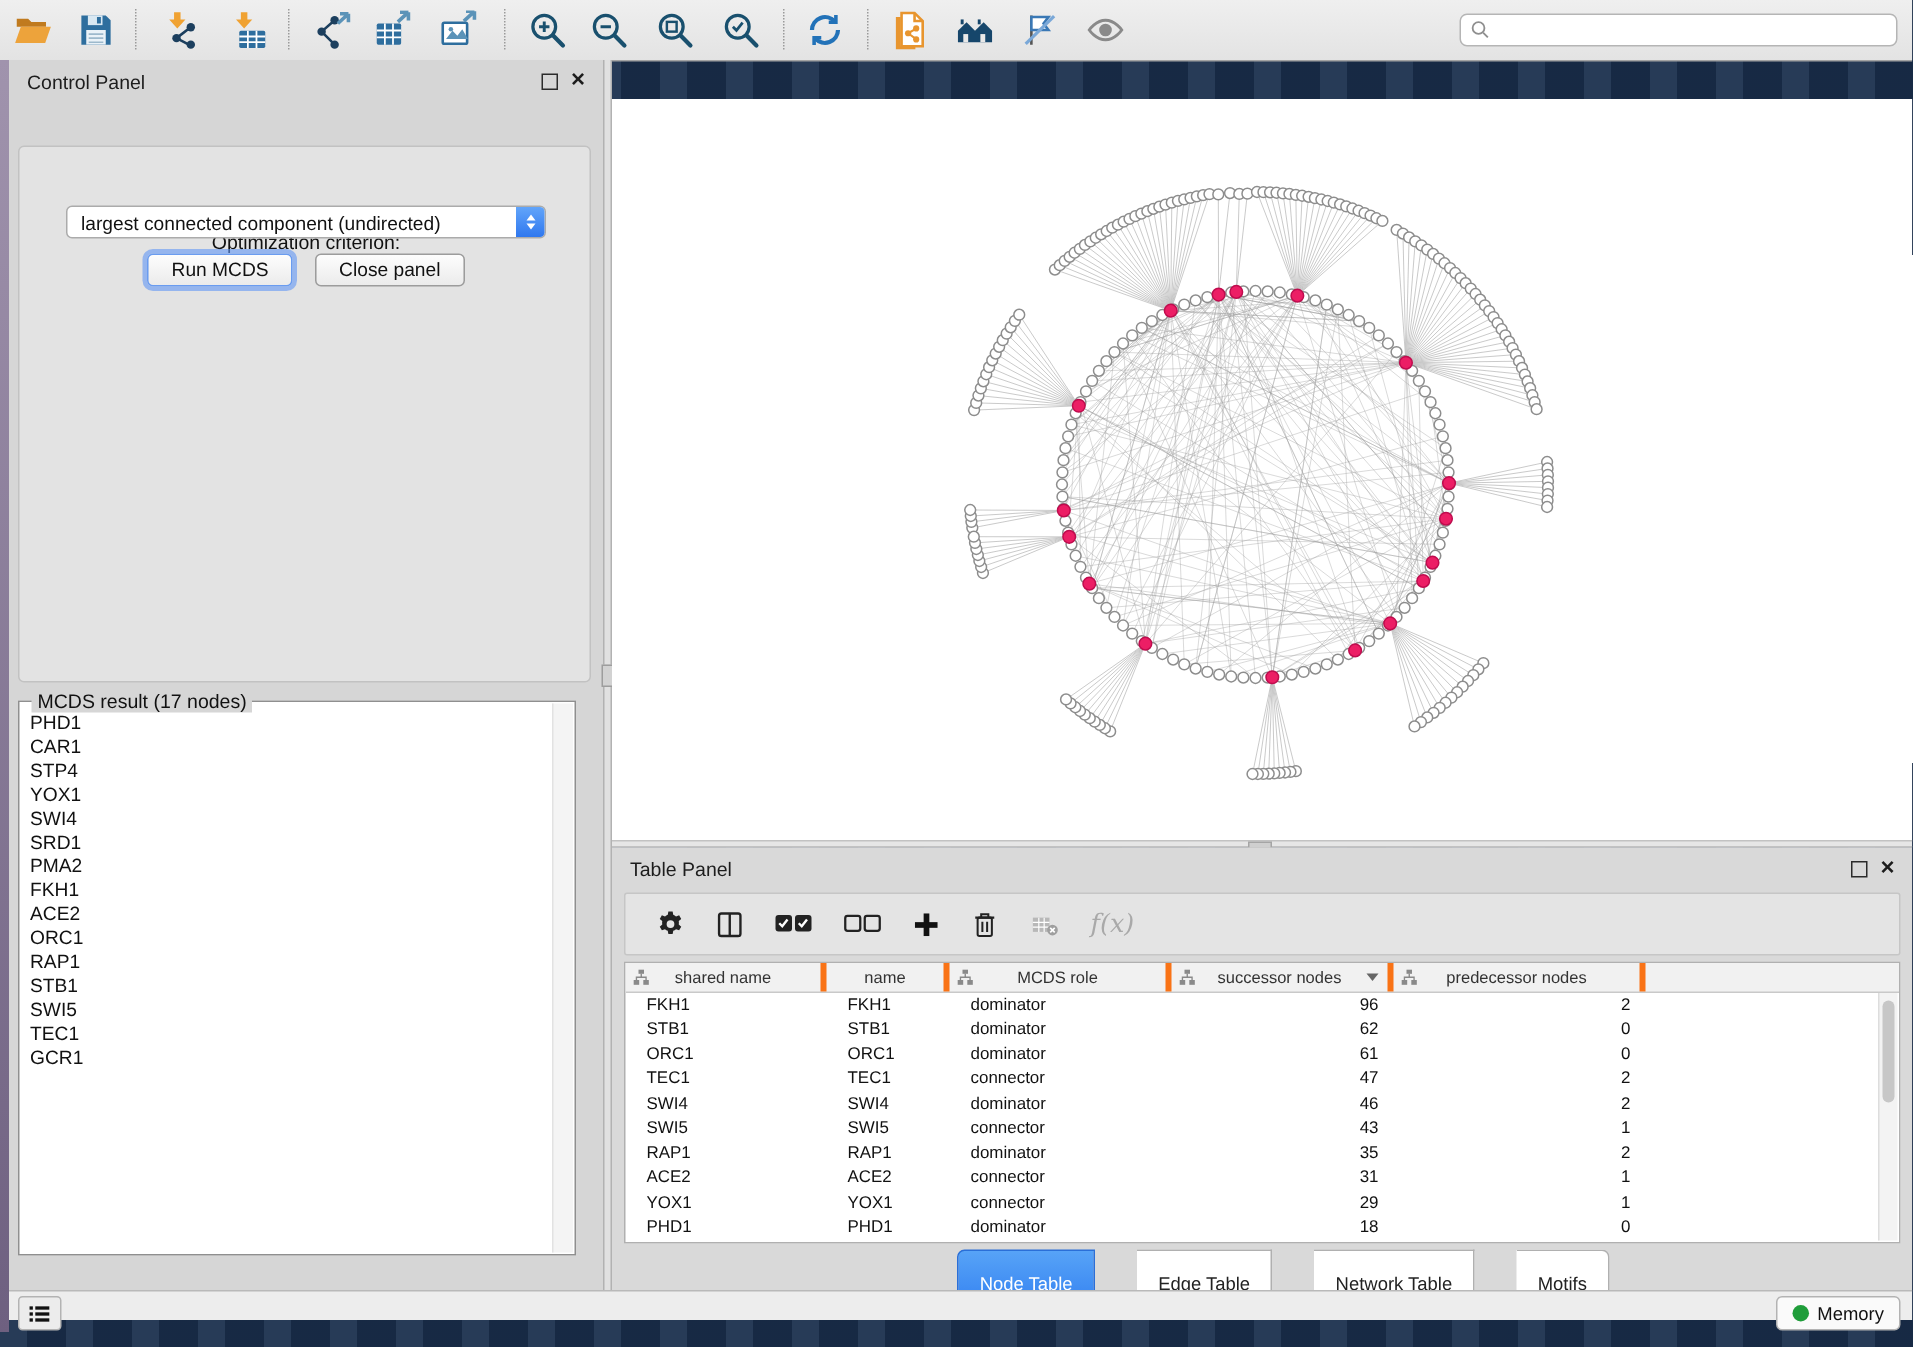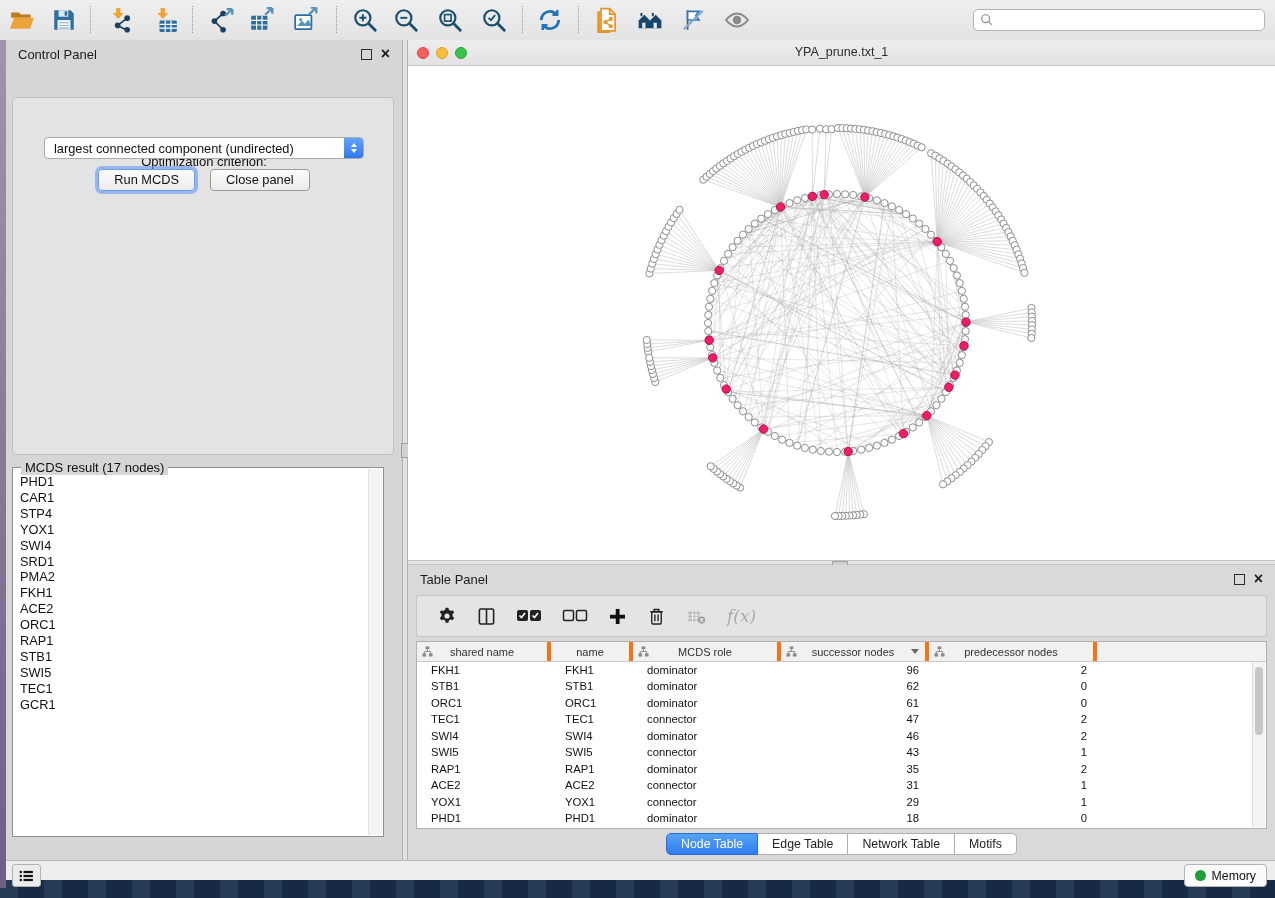--- a/index.html
+++ b/index.html
@@ -72,21 +72,21 @@
   .th{position:relative;display:flex;align-items:center;justify-content:center;font-size:11px;color:#333;border-right:4px solid #f97316;box-sizing:border-box;}
   .th .treeicon{position:absolute;left:5px;top:4px;}
   .th .chev{position:absolute;right:6px;top:7px;width:0;height:0;border-left:4px solid transparent;border-right:4px solid transparent;border-top:5px solid #666;}
   .tbody .tr{display:flex;height:16.5px;}
   .td{font-size:11.3px;color:#111;box-sizing:border-box;padding-top:1.5px;white-space:nowrap;overflow:hidden;}
   .td.l{padding-left:14px;text-align:left;}
   .td.r{padding-right:10px;text-align:right;}
   .tscroll{position:absolute;top:20px;right:1px;bottom:1px;width:12px;background:#f3f3f3;border-left:1px solid #ddd;}
   .tthumb{position:absolute;top:5px;left:1.5px;width:8px;height:68px;background:#c7c7c7;border-radius:5px;}
   .ttabs{position:absolute;left:0;top:268px;width:100%;display:flex;justify-content:center;}
-  .ttab{height:20px;line-height:20px;padding:0 14px;background:#fff;border:1px solid #b0b0b0;border-left:none;font-size:12.3px;color:#222;}
+  .ttab{height:20px;line-height:20px;padding:12px 14px;background:#fff;border:1px solid #b0b0b0;border-left:none;font-size:12.3px;color:#222;margin-left:28px;}
   .ttab.first{border-left:1px solid #b0b0b0;border-radius:5px 0 0 5px;}
   .ttab.last{border-radius:0 5px 5px 0;}
   .ttab.active{background:linear-gradient(#57a3f7,#2e7cf0);color:#fff;border-color:#2a6fd8;}
   
   .statusbar{left:6px;top:860px;width:1269px;height:20px;background:#ededed;border-top:1px solid #b9b9b9;box-sizing:border-box;}
   .listbtn{position:absolute;left:6px;top:3px;width:27px;height:21px;background:#ececec;border:1px solid #b3b3b3;border-radius:3px;display:flex;align-items:center;justify-content:center;}
   .membtn{position:absolute;right:8px;top:3px;height:21px;background:#fafafa;border:1px solid #b3b3b3;border-radius:4px;display:flex;align-items:center;gap:6px;padding:0 10px;font-size:12.3px;color:#111;}
   .memdot{width:11px;height:11px;border-radius:50%;background:#1f9d3a;}
 </style>
 </head>
@@ -282,28 +282,20 @@
           <div class="mcds-item">GCR1</div>
         </div>
       <div class="mcds-scroll"></div>
     </div>
   </div>
 
   <div class="abs vsplit">
       <div class="vgrip"></div>
     </div>
 
-  <div class="abs nettitle">
-    <div class="lights">
-      <span class="light l-red"></span>
-      <span class="light l-yel"></span>
-      <span class="light l-grn"></span>
-    </div>
-    <div class="t">YPA_prune.txt_1</div>
-  </div>
   <div class="abs netcanvas">
     <svg id="net-svg" width="867" height="494" viewBox="0 0 867 494">
         <line x1="372.5" y1="141.1" x2="300.3" y2="248.9" class="chord"></line>
         <line x1="372.5" y1="141.1" x2="301.0" y2="240.8" class="chord"></line>
         <line x1="372.5" y1="141.1" x2="324.6" y2="181.2" class="chord"></line>
         <line x1="372.5" y1="141.1" x2="320.1" y2="187.9" class="chord"></line>
         <line x1="372.5" y1="141.1" x2="504.8" y2="152.6" class="chord"></line>
         <line x1="372.5" y1="141.1" x2="302.3" y2="232.8" class="chord"></line>
         <line x1="372.5" y1="141.1" x2="542.0" y2="319.1" class="chord"></line>
         <line x1="372.5" y1="141.1" x2="302.3" y2="232.8" class="chord"></line>

